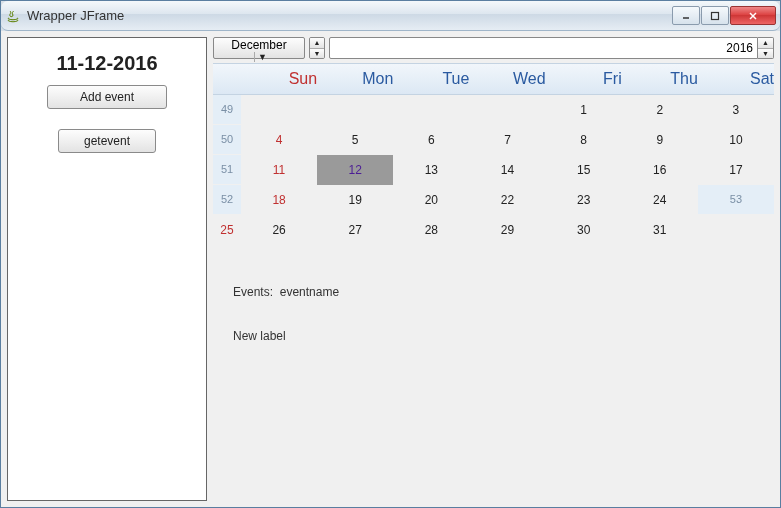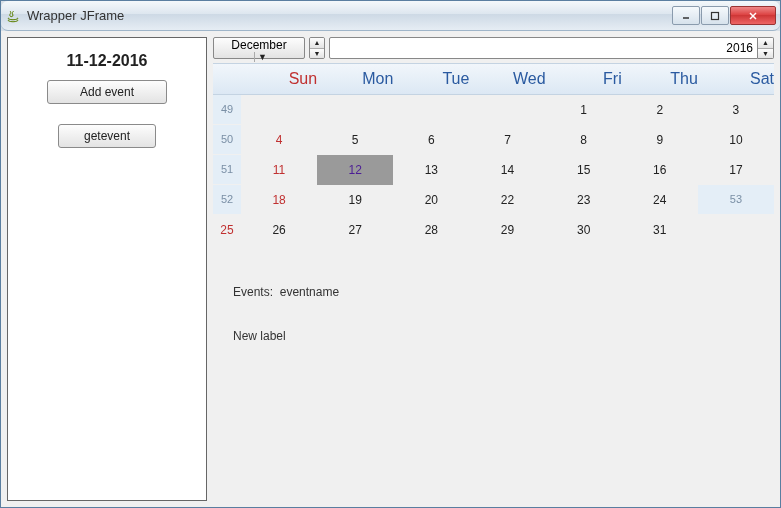--- a/index.html
+++ b/index.html
@@ -67,21 +67,21 @@
     width: 200px;
     height: 100%;
     background: #fff;
     border: 1px solid #666;
     padding: 10px 8px;
     display: flex;
     flex-direction: column;
     align-items: center;
   }
   .date-label {
-    font-size: 16px;
+    font-size: 20px;
     font-weight: bold;
     color: #222;
     margin: 4px 0 10px 0;
   }
   .swing-btn {
     width: 120px;
     height: 24px;
     background: linear-gradient(to bottom, #fdfdfd, #e3e3e3);
     border: 1px solid #8a8a8a;
     border-radius: 3px;

